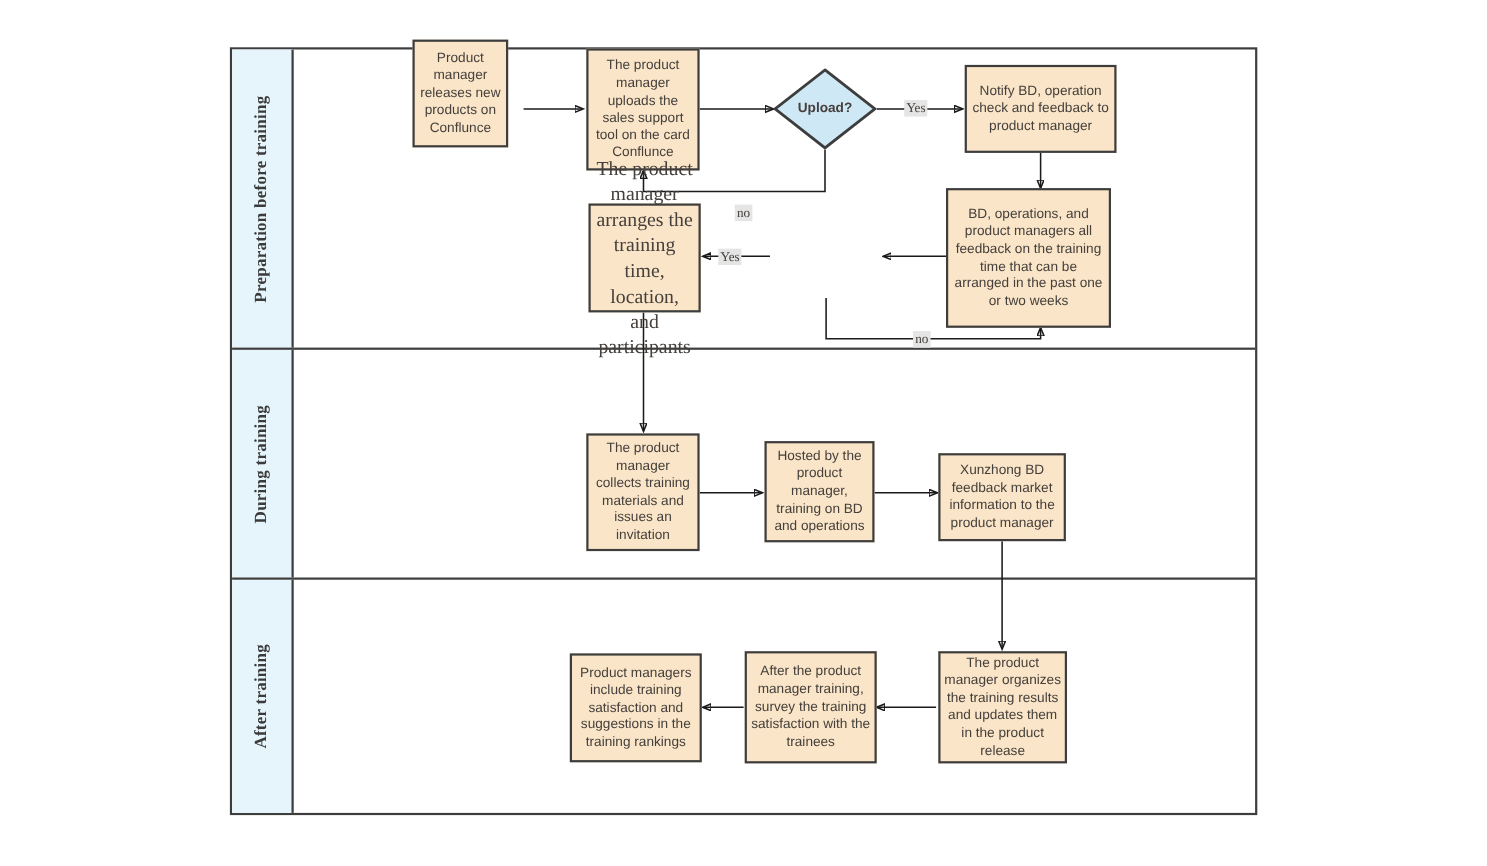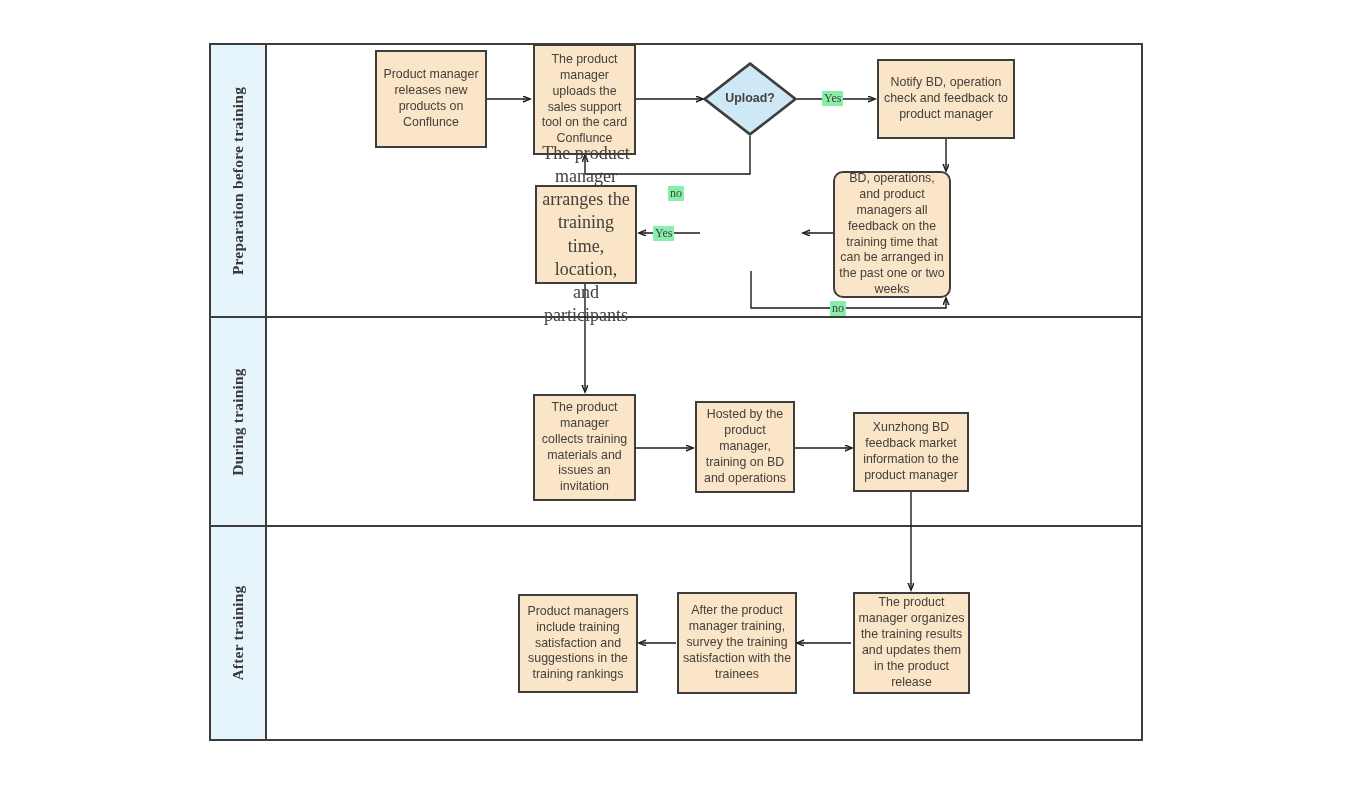--- a/index.html
+++ b/index.html
@@ -46,21 +46,21 @@
       font-family:"Liberation Sans",sans-serif;font-size:12.4px;color:#45403c;
       pointer-events:none;
   }
 
   
   .edge-label{
       position:absolute;
       font-family:"Liberation Serif",serif;
       font-size:12px;
       color:#45403c;
-      background:#86efac;
+      background:#e5e5e5;
       padding:0 2px;
       white-space:nowrap;
   }
 
   svg.edges{position:absolute;left:0;top:0;width:1352px;height:787px;overflow:visible;}
   svg.edges path,svg.edges line{fill:none;stroke:#1a1a1a;stroke-width:1.4px;}
 </style>
 </head>
 <body>
 
@@ -115,34 +115,34 @@
     <line x1="851" y1="643" x2="797" y2="643" marker-end="url(#ah)"></line>
 
     <line x1="676" y1="643" x2="639" y2="643" marker-end="url(#ah)"></line>
   </svg>
 
   <div class="edge-label" style="left:822px;top:91px;">Yes</div>
   <div class="edge-label" style="left:668px;top:186px;">no</div>
   <div class="edge-label" style="left:653px;top:226px;">Yes</div>
   <div class="edge-label" style="left:830px;top:301px;">no</div>
 
-  <div class="node proc sans" style="left:375px;top:50px;width:112px;height:98px;">Product manager releases new products on Conflunce</div>
+  <div class="node proc sans" style="left:375px;top:36px;width:87px;height:98px;">Product manager releases new products on Conflunce</div>
 
   <div class="node proc sans" style="left:533px;top:44px;width:103px;height:111px;">The product manager uploads the sales support tool on the card Conflunce</div>
 
   <div class="diamond-wrap" style="left:703px;top:62px;width:94px;height:74px;font-weight:bold;">
     <svg class="diamond-shape" viewBox="0 0 94 74" preserveAspectRatio="none">
       <polygon points="47,1.6 92.4,37 47,72.4 1.6,37" fill="#cfe8f6" stroke="#3d3d3d" stroke-width="2.6"></polygon>
     </svg>
     <div class="diamond-label">Upload?</div>
   </div>
 
   <div class="node proc sans" style="left:877px;top:59px;width:138px;height:80px;">Notify BD, operation check and feedback to product manager</div>
 
-  <div class="node proc sans" style="left:833px;top:171px;width:118px;height:127px;border-radius:10px;">BD, operations, and product managers all feedback on the training time that can be arranged in the past one or two weeks</div>
+  <div class="node proc sans" style="left:860px;top:171px;width:150px;height:127px;">BD, operations, and product managers all feedback on the training time that can be arranged in the past one or two weeks</div>
 
 
   <div class="node proc serif" style="left:535px;top:185px;width:102px;height:99px;">The product manager arranges the training time, location, and participants</div>
 
   <div class="node proc sans" style="left:533px;top:394px;width:103px;height:107px;">The product manager collects training materials and issues an invitation</div>
 
   <div class="node proc sans" style="left:695px;top:401px;width:100px;height:92px;">Hosted by the product manager, training on BD and operations</div>
 
   <div class="node proc sans" style="left:853px;top:412px;width:116px;height:80px;">Xunzhong BD feedback market information to the product manager</div>
 

